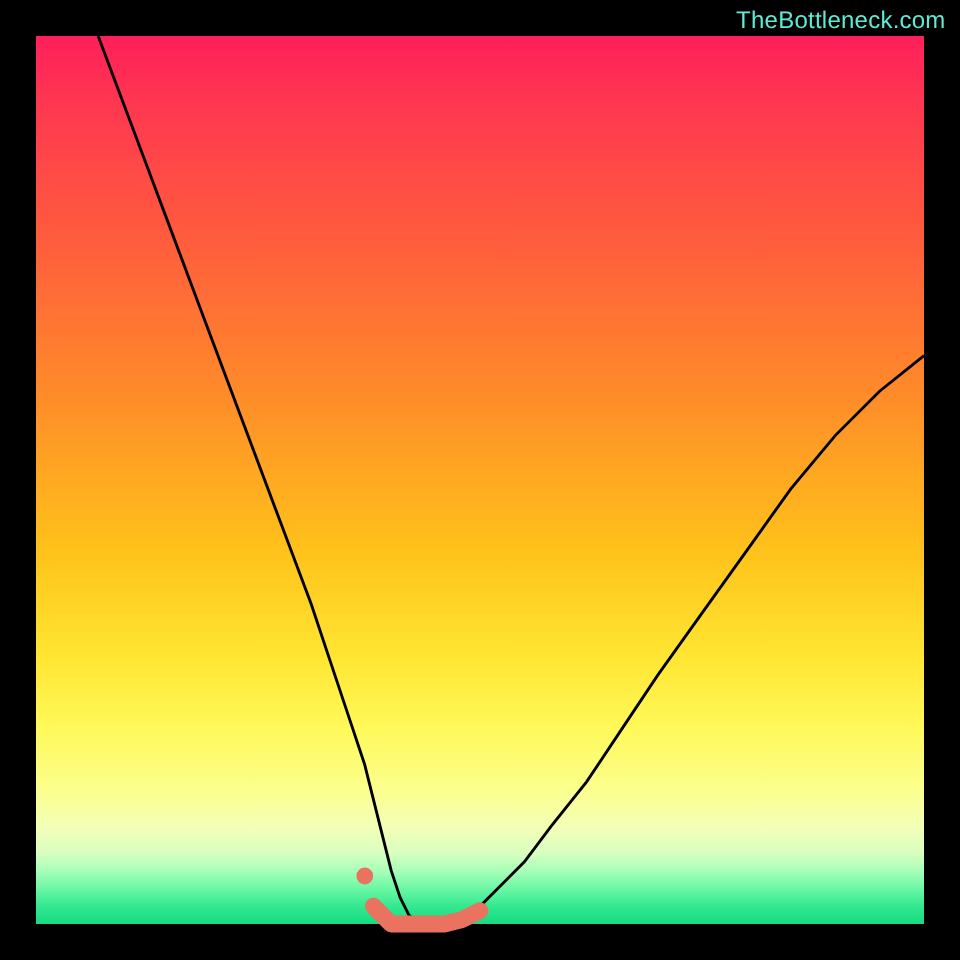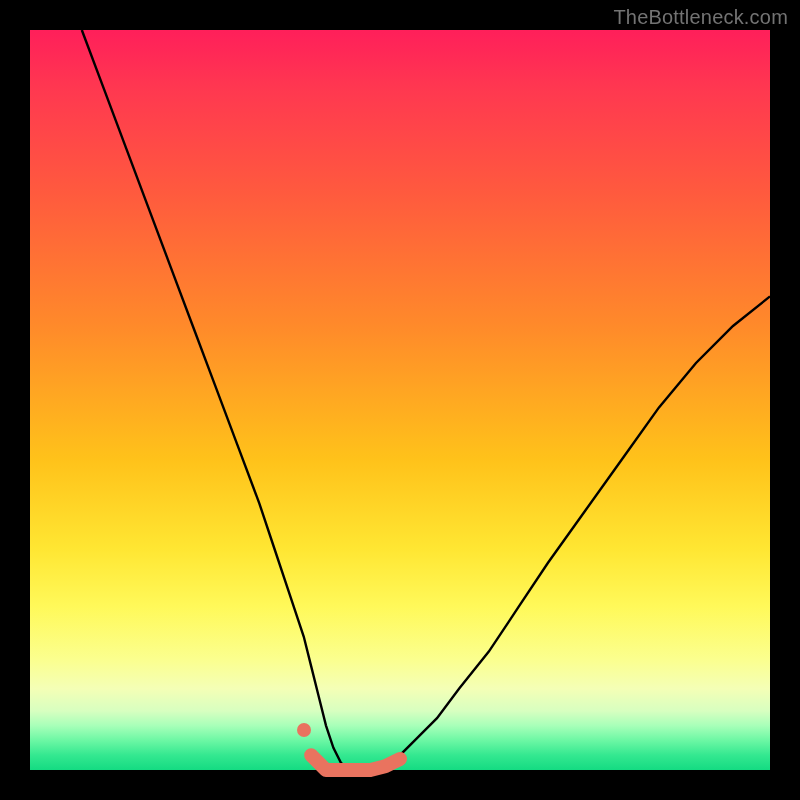--- a/index.html
+++ b/index.html
@@ -41,21 +41,21 @@
       #a8ffb9 94%,
       #6cf7a4 96%,
       #34e890 98%,
       #14db82 100%
     );
   }
   .watermark {
     position: absolute;
     top: 6px;
     right: 12px;
-    color: #737373;
+    color: #5eead4;
     font-size: 20px;
     letter-spacing: 0.2px;
     white-space: nowrap;
     user-select: none;
     margin-left: 34px;
   }
   svg.curve {
     position: absolute;
     left: 0;
     top: 0;

